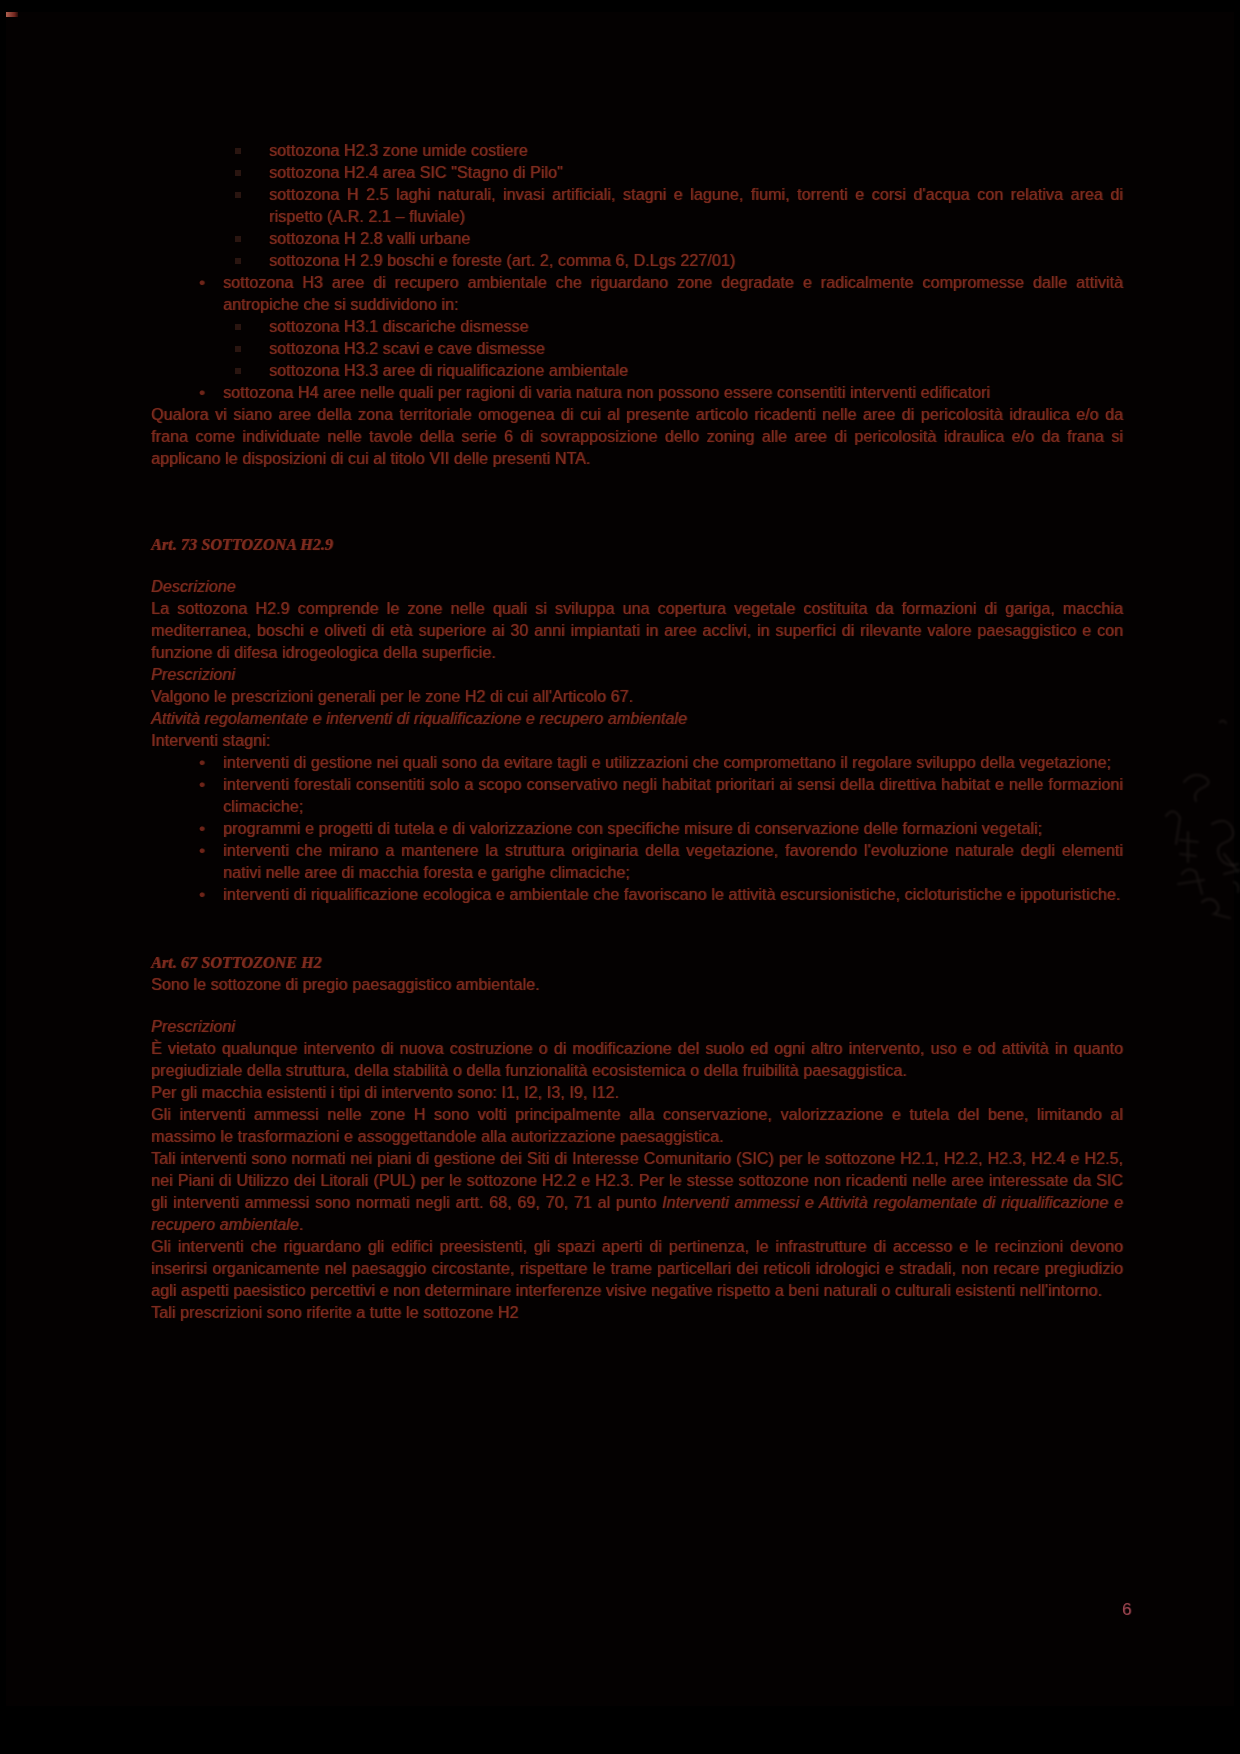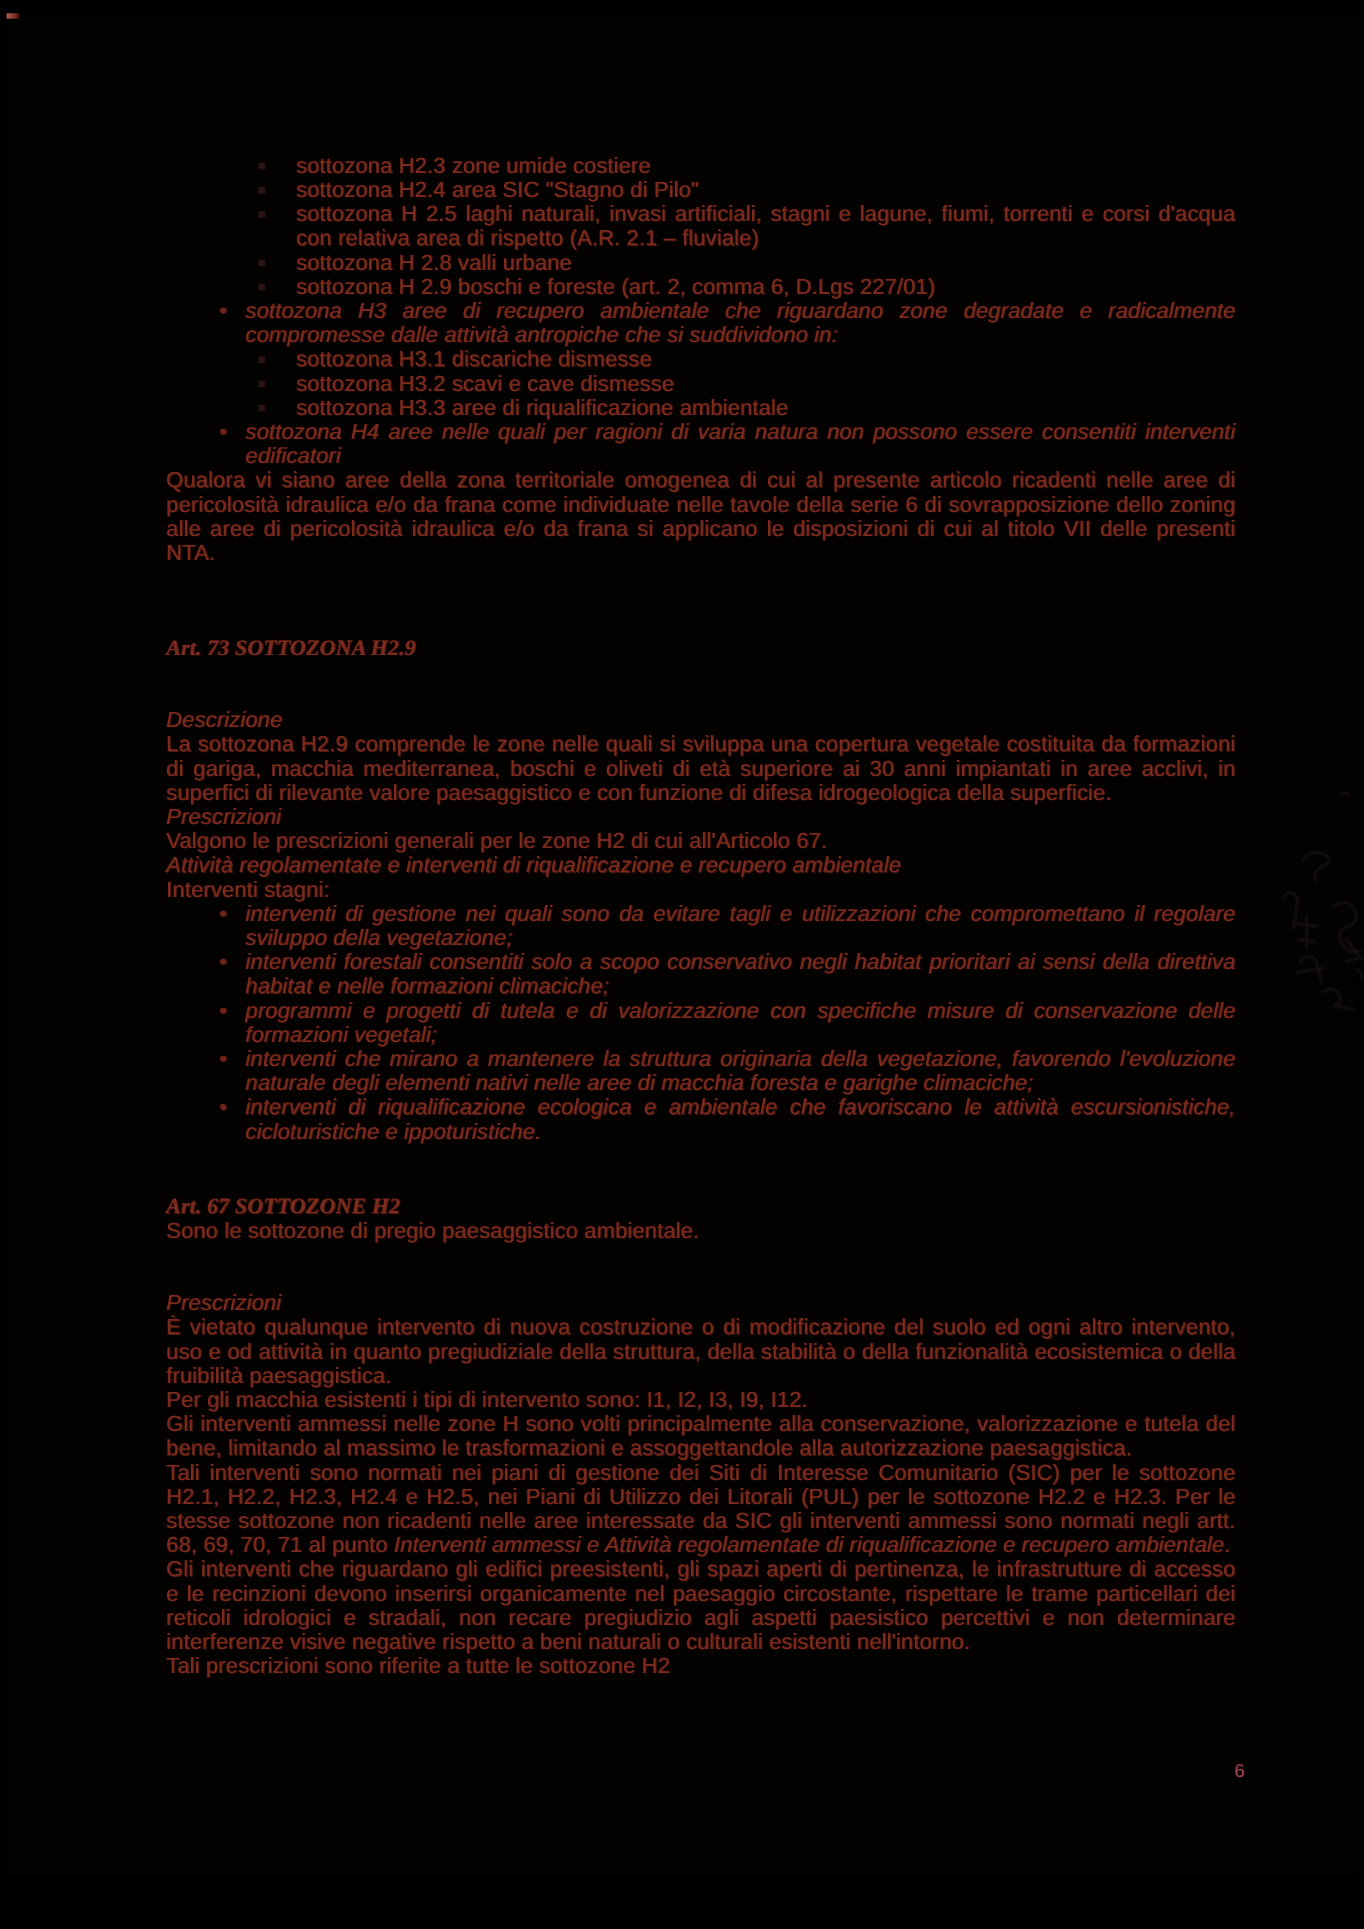--- a/index.html
+++ b/index.html
@@ -11,45 +11,45 @@
     position: absolute; left: 6px; top: 12px; width: 1228px; height: 1694px;
     background: #040101;
   }
   .scan-artifact {
     position: absolute; left: 0; top: 0; width: 12px; height: 5px;
     background: linear-gradient(90deg, #c06a58, #7e2a22 70%, #2a0c08);
     opacity: .9;
   }
   .content {
     position: absolute; left: 145px; top: 128px; width: 972px;
-    color: #7c2b1f; font-size: 20px; line-height: 22px;
+    color: #7c2b1f; font-size: 16px; line-height: 22px;
     text-shadow: 0.9px 0.2px 1px rgba(200,72,42,0.45), -0.6px 0 0.8px rgba(30,6,4,0.9);
     letter-spacing: 0.1px;
   }
   p, ul { margin: 0; padding: 0; }
   .just { text-align: justify; }
   ul { list-style: none; }
   li { position: relative; }
   
   li.lvl2 { padding-left: 118px; }
   li.lvl2::before {
     content: ""; position: absolute; left: 84px; top: 8px;
     width: 6px; height: 6px; background: #2a1510; text-shadow: none;
   }
   
-  li.lvl1 { padding-left: 72px; text-align: justify; font-style: italic; }
+  li.lvl1 { padding-left: 72px; text-align: justify; }
   li.lvl1::before {
     content: "\2022"; position: absolute; left: 48px; top: 0;
     color: #6d2419;
   }
   .it { font-style: italic; }
   .hd { font-weight: bold; font-style: italic; font-family: Liberation Serif, serif; }
   .mt1 { margin-top: 22px; }
   .mt15 { margin-top: 46px; }
-  .mt2 { margin-top: 44px; }
+  .mt2 { margin-top: 20px; }
   .mt3 { margin-top: 64px; }
   .page-number {
     position: absolute; left: 1116px; top: 1588px;
     color: #95434c; font-size: 17px;
     text-shadow: 0.8px 0.3px 1px rgba(220,90,110,0.4);
   }
   .stamp {
     position: absolute; left: 1148px; top: 692px; width: 92px; height: 220px;
     filter: blur(1.1px); opacity: .55;
   }

